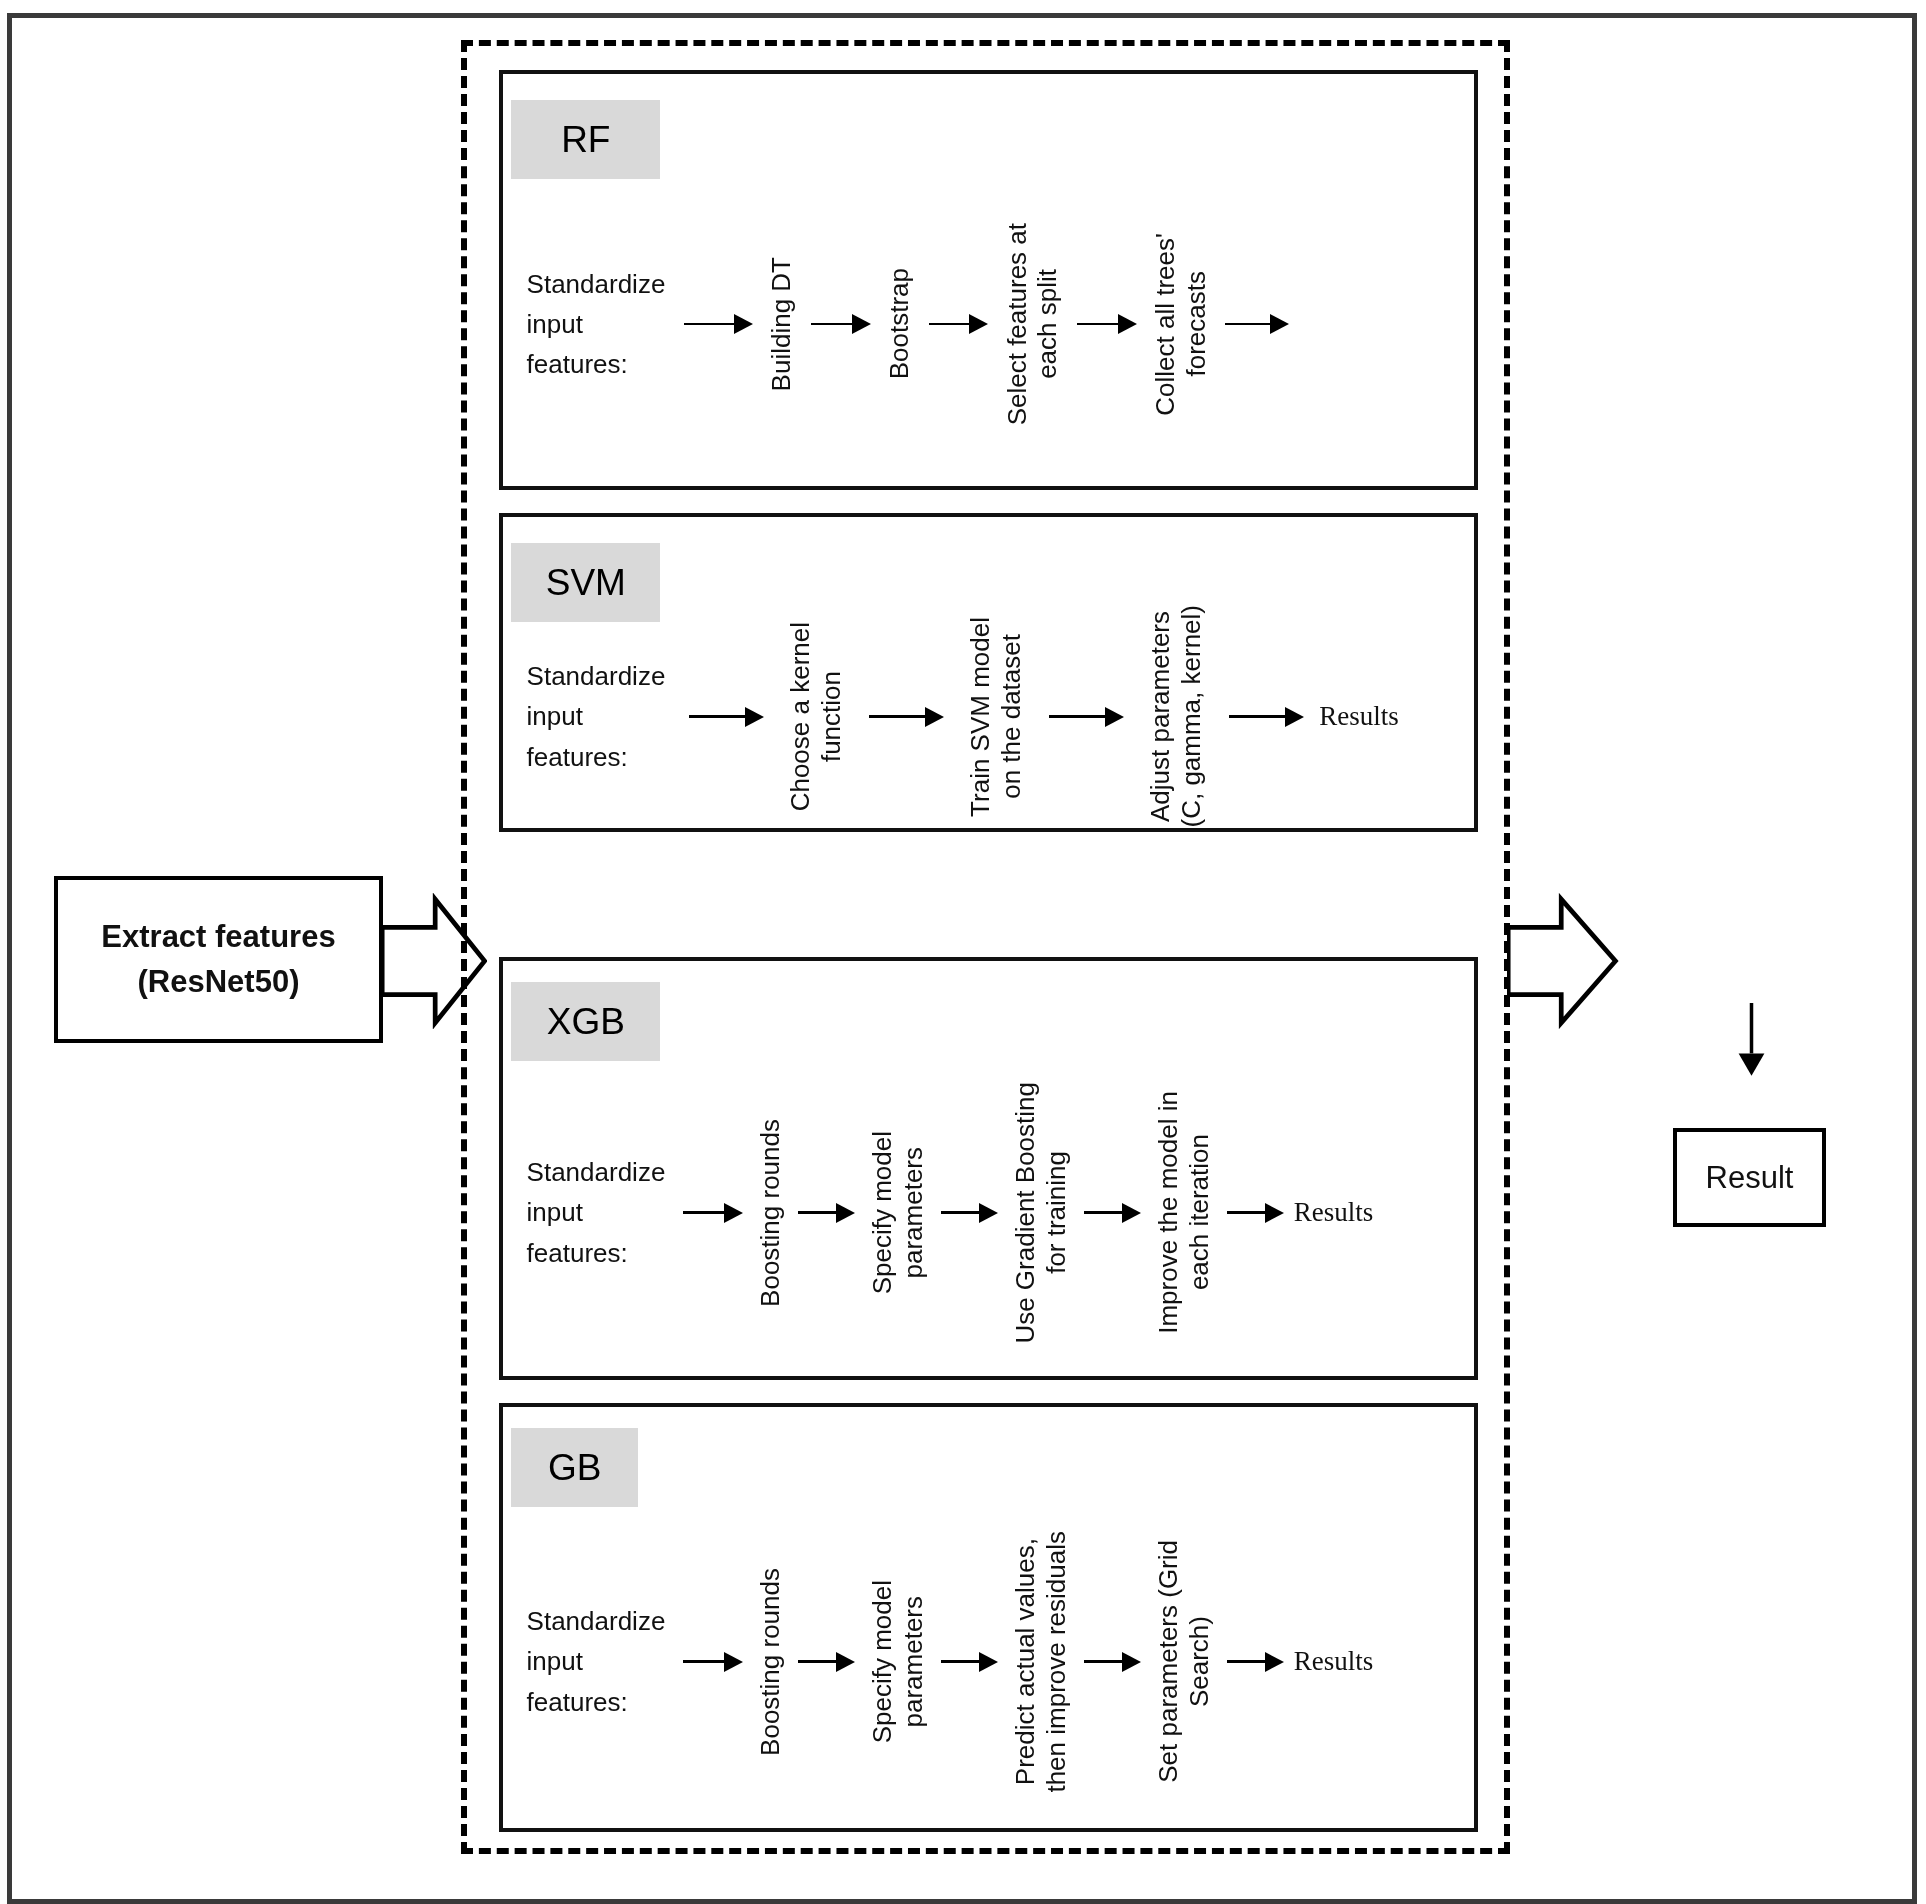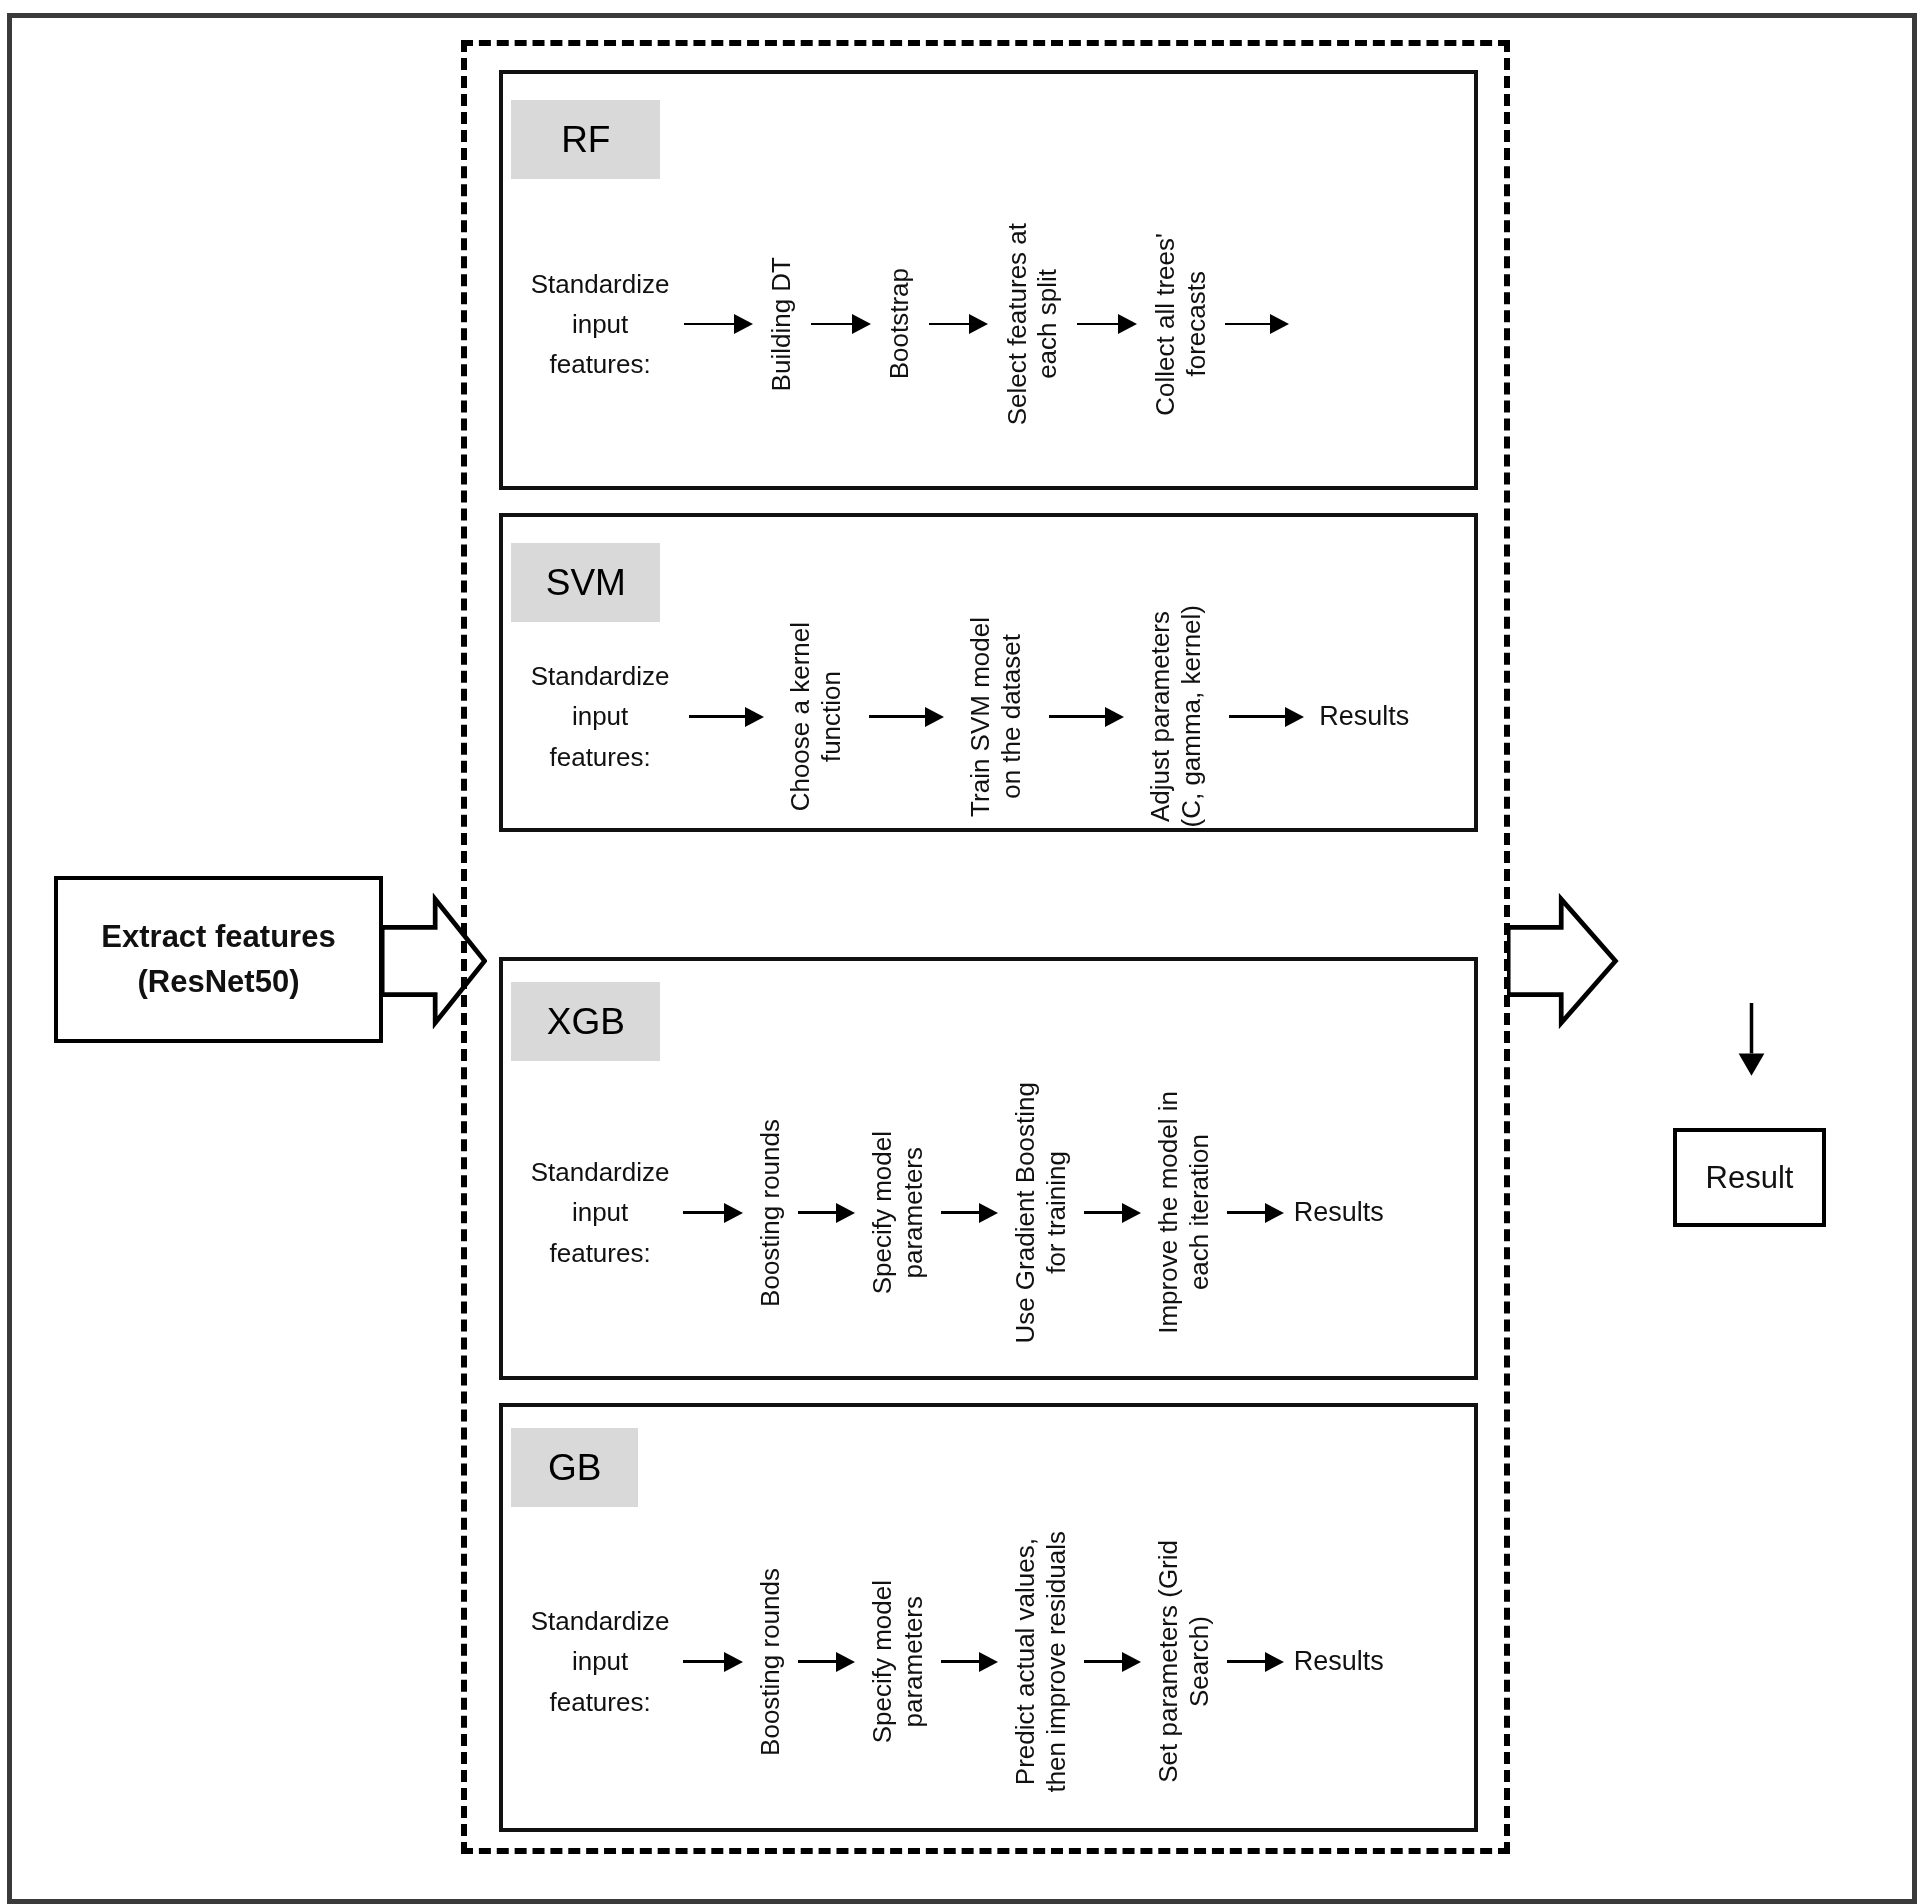--- a/index.html
+++ b/index.html
@@ -72,21 +72,21 @@
   #flow-rf {top:0;height:100%;padding-left:23.6px;padding-right:15.3px;padding-top:88px;}
   #flow-svm{top:0;height:100%;padding-left:23.6px;padding-right:15.3px;padding-top:88px;}
   #flow-xgb{top:0;height:100%;padding-left:23.6px;padding-right:15.3px;padding-top:88px;}
   #flow-gb {top:0;height:100%;padding-left:23.6px;padding-right:15.3px;padding-top:88px;}
 
   
   .node-h{
     font-size:26px;
     line-height:1.55;
     color:#111;
-    text-align:center;
+    text-align:left;
     white-space:pre-line;
     flex:0 0 auto;
   }
   .node-h.small-lead{min-width:147px;}
 
   
   .node-v{
     flex:0 0 auto;
     display:flex;
     flex-direction:row;
@@ -105,20 +105,21 @@
   }
   .vline + .vline{margin-left:3.5px;}
 
   
   .node-res{
     flex:0 0 auto;
     font-size:27px;
     color:#111;
     text-align:center;
     white-space:nowrap;
+    font-family:Liberation Serif, serif;
   }
   .node-major{
     flex:0 0 auto;
     text-align:center;
     color:#111;
     line-height:1.25;
   }
   .node-major .big{font-size:32px;display:block;}
   .node-major .sml{font-size:20px;display:block;line-height:1.3;}
 

